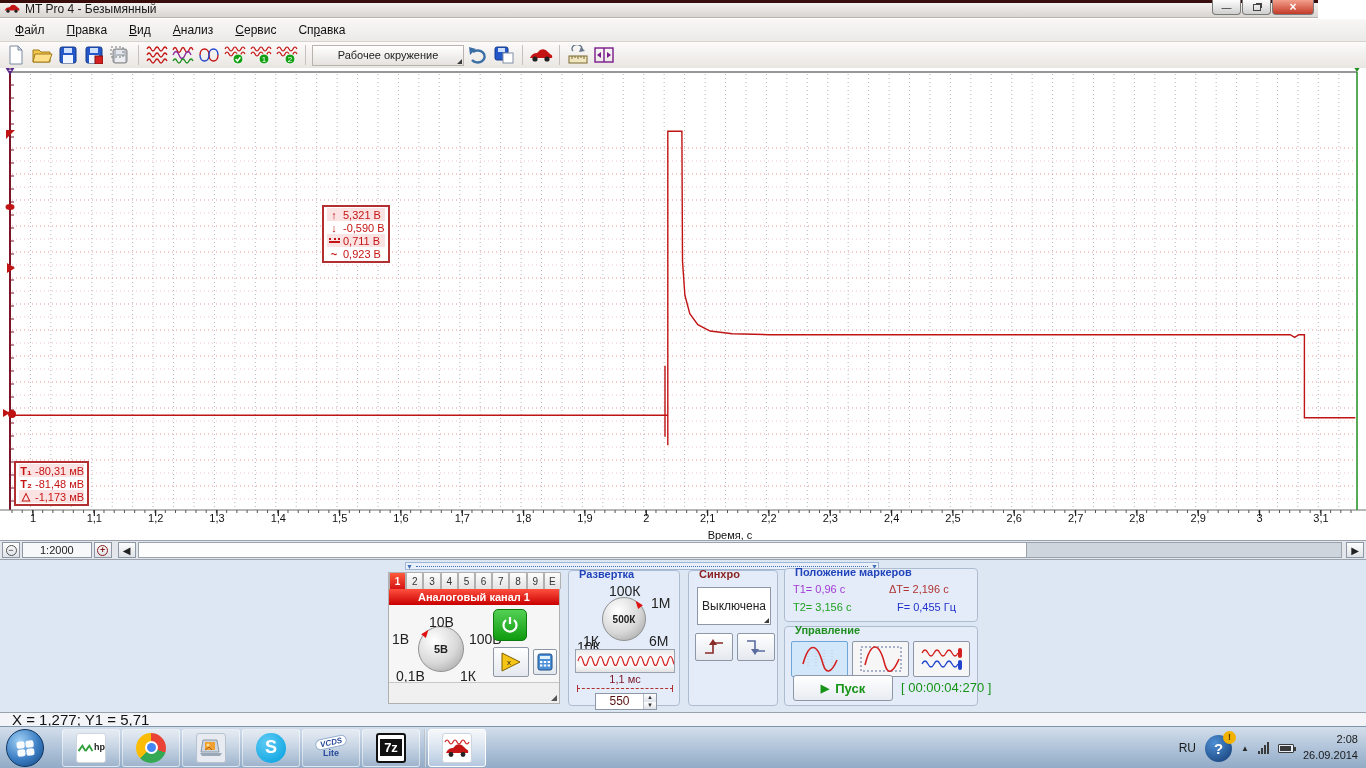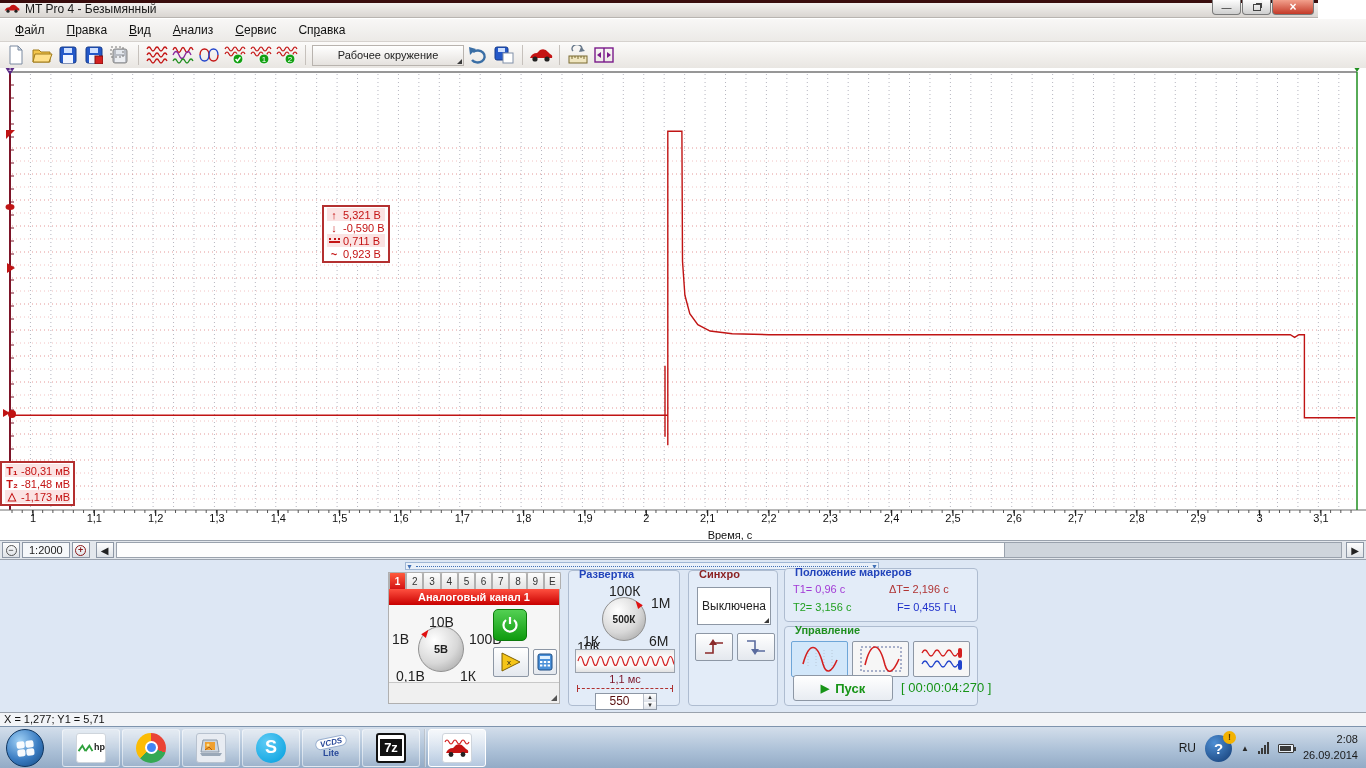--- a/index.html
+++ b/index.html
@@ -45,21 +45,21 @@
   .mrow .ic{width:14px;display:inline-flex;justify-content:center;margin-right:2px;font-weight:bold;}
   .ic-dc{width:11px;height:5px;border-top:2px dotted #c41414;border-bottom:2px solid #c41414;}
   .x-tick-label{position:absolute;top:444px;transform:translateX(-50%);font-size:11px;color:#111;}
   .xlabel{position:absolute;top:461px;left:683px;transform:translateX(-50%);font-size:11px;color:#111;margin-left:47px;}
 
   
   .scrollrow{position:absolute;left:0;top:540px;width:1366px;height:20px;background:#e3e7ec;
     border-top:1px solid #9aa2ad;border-bottom:1px solid #9aa2ad;display:flex;align-items:center;}
   .zbtn{width:18px;height:16px;border:1px solid #8d97a5;background:linear-gradient(#fdfdfd,#dfe3e8);
     display:flex;align-items:center;justify-content:center;margin-left:2px;font-size:10px;}
-  .zlabel{height:16px;border:1px solid #8d97a5;background:#f6f8fa;padding:1px 6px;margin-left:2px;font-size:11px;}
+  .zlabel{height:16px;border:1px solid #8d97a5;background:#f6f8fa;padding:1px 17px;margin-left:2px;font-size:11px;}
   .zring{width:11px;height:11px;border:1.5px solid #555;border-radius:50%;display:flex;align-items:center;justify-content:center;font-size:9px;line-height:9px;}
   .zring.plus{border-color:#8b1a1a;color:#8b1a1a;font-weight:bold;}
   .strack{flex:1;height:16px;border:1px solid #9aa2ad;background:#cfd5dc;margin:0 2px;position:relative;}
   .sthumb{position:absolute;left:0;top:0;height:14px;width:888px;background:#fdfdfd;border-right:1px solid #9aa2ad;}
 
   
   .panel{position:absolute;left:0;top:560px;width:1366px;height:152px;background:#dde7f4;}
   .splitter{position:absolute;left:405px;top:2px;width:474px;height:8px;border:1px solid #9fb6d4;background:#e9f0f9;
     display:flex;align-items:center;color:#3f6fb5;font-size:7px;}
   .splitter .dots{flex:1;border-top:1px dotted #3f6fb5;margin:0 3px;}
@@ -110,21 +110,21 @@
   .modebtn{position:absolute;top:14px;width:57px;height:36px;border:1px solid #8d97a5;border-radius:2px;
     background:#f6f6f6;display:flex;align-items:center;justify-content:center;}
   .modebtn.sel{background:#d2e7fa;border-color:#6ea6d8;}
   .startbtn{position:absolute;left:8px;top:48px;width:100px;height:26px;border:1px solid #8d97a5;border-radius:3px;
     background:linear-gradient(#ffffff,#e8ecf2);display:flex;align-items:center;justify-content:center;gap:6px;
     color:#179417;font-weight:bold;font-size:13px;}
   .timer{position:absolute;left:116px;top:53px;color:#179417;font-size:13px;white-space:nowrap;}
 
   
   .statusbar{position:absolute;left:0;top:712px;width:1366px;height:14px;background:#f2f4f7;
-    border-top:1px solid #9aa2ad;font-size:11px;line-height:13px;padding-left:4px;color:#111;}
+    border-top:1px solid #9aa2ad;font-size:15px;line-height:13px;padding-left:12px;color:#111;}
 
   
   .taskbar{position:absolute;left:0;top:726px;width:1366px;height:42px;
     background:linear-gradient(#d3deeb,#aabfd6 60%,#93abc6);border-top:1px solid #7e94ad;display:flex;align-items:center;}
   .orb{width:38px;height:38px;border-radius:50%;margin-left:6px;position:relative;
     background:radial-gradient(circle at 35% 30%,#9fd0f5,#3a7cc2 55%,#14477e);border:1px solid #0e3560;}
   .flag{position:absolute;left:10px;top:11px;width:17px;height:15px;transform:rotate(-6deg);
     display:grid;grid-template-columns:1fr 1fr;grid-template-rows:1fr 1fr;gap:1px;}
   .flag span{background:#fff;border-radius:2px;opacity:.95;}
   .tb-app{width:58px;height:38px;margin-left:2px;border:1px solid rgba(255,255,255,.5);border-radius:3px;
@@ -623,21 +623,21 @@
             <span class="ic-dc"></span>
           </span>
         <span>0,711 В</span>
       </div>
       <div class="mrow">
         <span class="ic">~</span>
         <span>0,923 В</span>
       </div>
     </div>
 
-    <div class="mbox" style="left:0;top:393px;">
+    <div class="mbox" style="left:14px;top:393px;">
       <div class="mrow">
         <span class="ic">T₁</span>
         <span>-80,31 мВ</span>
       </div>
       <div class="mrow">
         <span class="ic">T₂</span>
         <span>-81,48 мВ</span>
       </div>
       <div class="mrow">
         <span class="ic">△</span>

